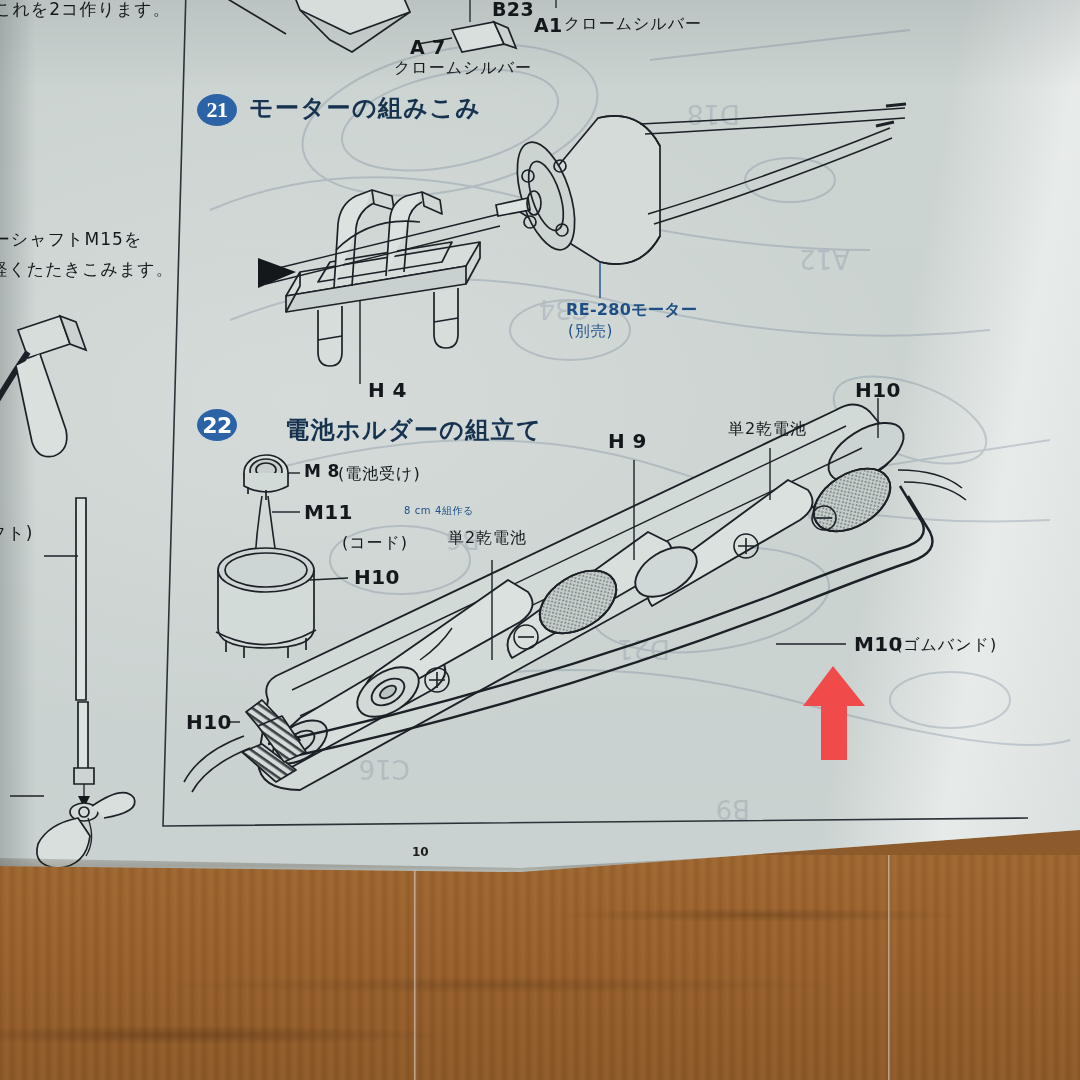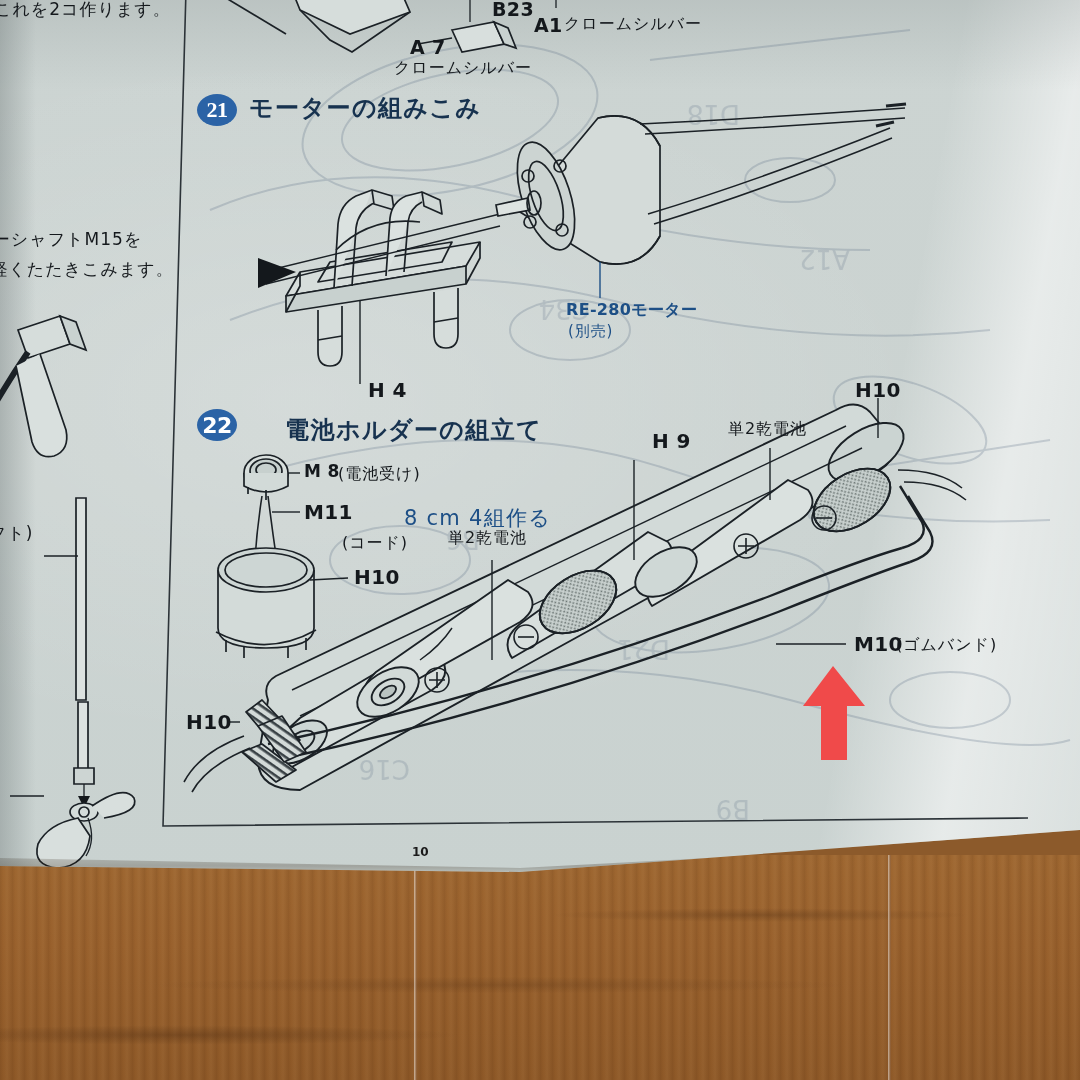--- a/index.html
+++ b/index.html
@@ -349,28 +349,28 @@
     <div class="lbl partno" style="left:340px;top:378px;font-size:20px;margin-left:28px;">H 4</div>
 
     <div class="stepnum" style="left:197px;top:409px;">22</div>
     <div class="steptitle jp" style="left:249px;top:414px;margin-left:36px;">電池ホルダーの組立て</div>
 
     <div class="lbl partno" style="left:304px;top:461px;font-size:17px;text-align:right;">M 8</div>
     <div class="lbl jp" style="left:338px;top:464px;font-size:16px;">(電池受け)</div>
 
     <div class="lbl partno" style="left:304px;top:500px;font-size:20px;">M11</div>
     <div class="lbl jp" style="left:342px;top:533px;font-size:16px;">(コード)</div>
-    <div class="lbl blue jp" style="left:404px;top:504px;font-size:21px;">8 cm 4組作る</div>
+    <div class="lbl blue jp" style="left:404px;top:504px;font-size:10px;">8 cm 4組作る</div>
 
     <div class="lbl partno" style="left:354px;top:565px;font-size:20px;">H10</div>
 
     <div class="lbl jp" style="left:448px;top:528px;font-size:16px;">単2乾電池</div>
     <div class="lbl jp" style="left:728px;top:419px;font-size:16px;">単2乾電池</div>
 
-    <div class="lbl partno" style="left:608px;top:429px;font-size:20px;margin-left:44px;">H 9</div>
+    <div class="lbl partno" style="left:608px;top:429px;font-size:20px;">H 9</div>
     <div class="lbl partno" style="left:855px;top:378px;font-size:20px;">H10</div>
     <div class="lbl partno" style="left:186px;top:710px;font-size:20px;">H10</div>
 
     <div class="lbl partno" style="left:854px;top:632px;font-size:20px;">M10</div>
     <div class="lbl jp" style="left:896px;top:635px;font-size:16px;">(ゴムバンド)</div>
 
     <svg class="redarrow" style="left:795px;top:660px;width:80px;height:105px;" viewBox="0 0 80 105">
       <path d="M38 6 L70 46 L52 46 L52 100 L26 100 L26 46 L8 46 Z" fill="#f04a4a"></path>
     </svg>
 

